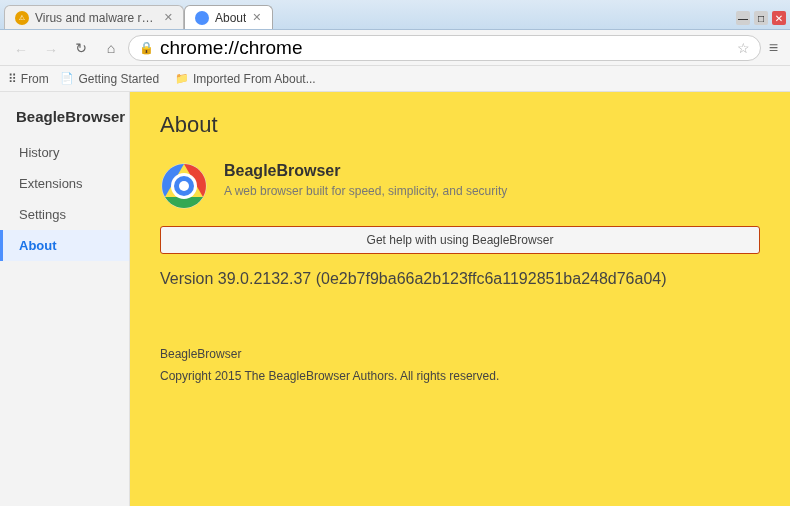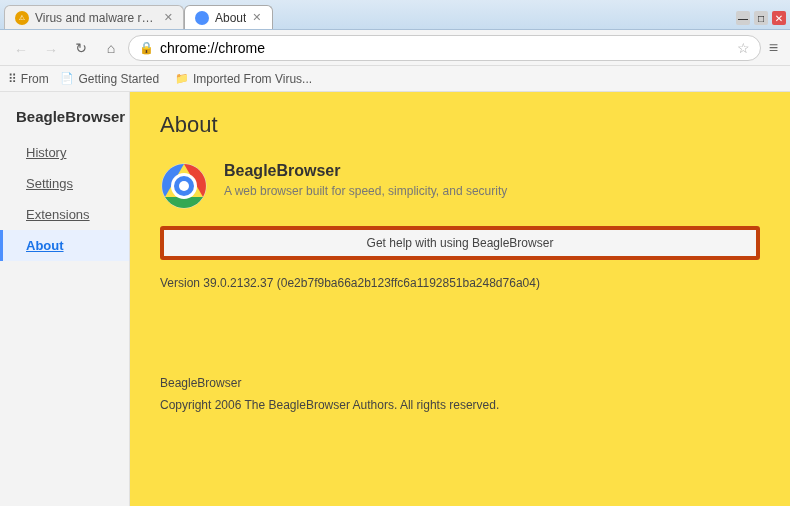--- a/index.html
+++ b/index.html
@@ -75,21 +75,21 @@
       border: 1px solid #ccc;
       border-radius: 13px;
       background: #fff;
       display: flex;
       align-items: center;
       padding: 0 10px;
       gap: 6px;
     }
     .address-bar input {
       border: none; outline: none;
-      font-size: 14px; flex: 1;
+      font-size: 19px; flex: 1;
       background: transparent;
     }
     .star-btn { color: #aaa; font-size: 14px; cursor: pointer; }
     .menu-btn { color: #666; font-size: 16px; cursor: pointer; padding: 4px; }
 
     
     .bookmarks-bar {
       background: #f5f5f5;
       border-bottom: 1px solid #e0e0e0;
       height: 26px;
@@ -125,26 +125,25 @@
       border-right: 1px solid #e0e0e0;
       padding-top: 8px;
     }
     .sidebar-title {
       font-size: 15px;
       font-weight: bold;
       color: #333;
       padding: 8px 16px 12px;
     }
     .sidebar-item {
-      padding: 8px 23px;
+      padding: 8px 16px;
       font-size: 13px;
       color: #555;
       cursor: pointer;
       border-left: 3px solid transparent;
-      text-decoration: underline;
     }
     .sidebar-item.active {
       border-left: 3px solid #4d90fe;
       background: #e8f0fe;
       color: #1a73e8;
       font-weight: bold;
     }
 
     
     .main-content {
@@ -172,33 +171,33 @@
       font-size: 16px;
       font-weight: bold;
       color: #333;
       margin-bottom: 4px;
     }
     .browser-desc {
       font-size: 12px;
       color: #777;
     }
     .help-btn {
-      border: 4px solid #c2410c;
+      border: 1px solid #c2410c;
       background: #f5f5f5;
       padding: 6px 16px;
       border-radius: 3px;
       font-size: 12px;
       cursor: pointer;
       color: #444;
       margin-bottom: 16px;
     }
     .version-text {
-      font-size: 12px;
+      font-size: 16px;
       color: #444;
-      margin-bottom: 63px;
+      margin-bottom: 36px;
     }
     .footer-section {
       margin-top: 20px;
       font-size: 12px;
       color: #444;
       line-height: 1.8;
     }
     .footer-section a { color: #1a73e8; text-decoration: none; }
 
     
@@ -246,31 +245,31 @@
   <div class="bookmarks-apps">
     <span style="font-size:12px;">⠿</span>
     <span>From</span>
   </div>
   <div class="bookmark-item">
     <span class="bk-icon">📄</span>
     <span>Getting Started</span>
   </div>
   <div class="bookmark-item">
     <span class="bk-icon">📁</span>
-    <span>Imported From Virus...</span>
+    <span>Imported From About...</span>
   </div>
 </div>
 
 <div class="page">
 
   <div class="sidebar">
     <div class="sidebar-title">BeagleBrowser</div>
     <div class="sidebar-item">History</div>
+    <div class="sidebar-item">Extensions</div>
     <div class="sidebar-item">Settings</div>
-    <div class="sidebar-item">Extensions</div>
     <div class="sidebar-item active">About</div>
   </div>
 
   <div class="main-content">
     <h1 class="page-title">About</h1>
     <div class="about-section">
       <div class="browser-info">
 
         <svg class="chrome-logo" viewBox="0 0 48 48" width="48" height="48">
 
@@ -290,17 +289,17 @@
         </svg>
         <div>
           <div class="browser-name">BeagleBrowser</div>
           <div class="browser-desc">A web browser built for speed, simplicity, and security</div>
         </div>
       </div>
       <button class="help-btn">Get help with using BeagleBrowser</button>
       <div class="version-text">Version 39.0.2132.37 (0e2b7f9ba66a2b123ffc6a1192851ba248d76a04)</div>
       <div class="footer-section">
         <div>BeagleBrowser</div>
-        <div>Copyright 2006 The BeagleBrowser Authors. All rights reserved.</div>
+        <div>Copyright 2015 The BeagleBrowser Authors. All rights reserved.</div>
       </div>
     </div>
   </div>
 </div>
 
 </body></html>

